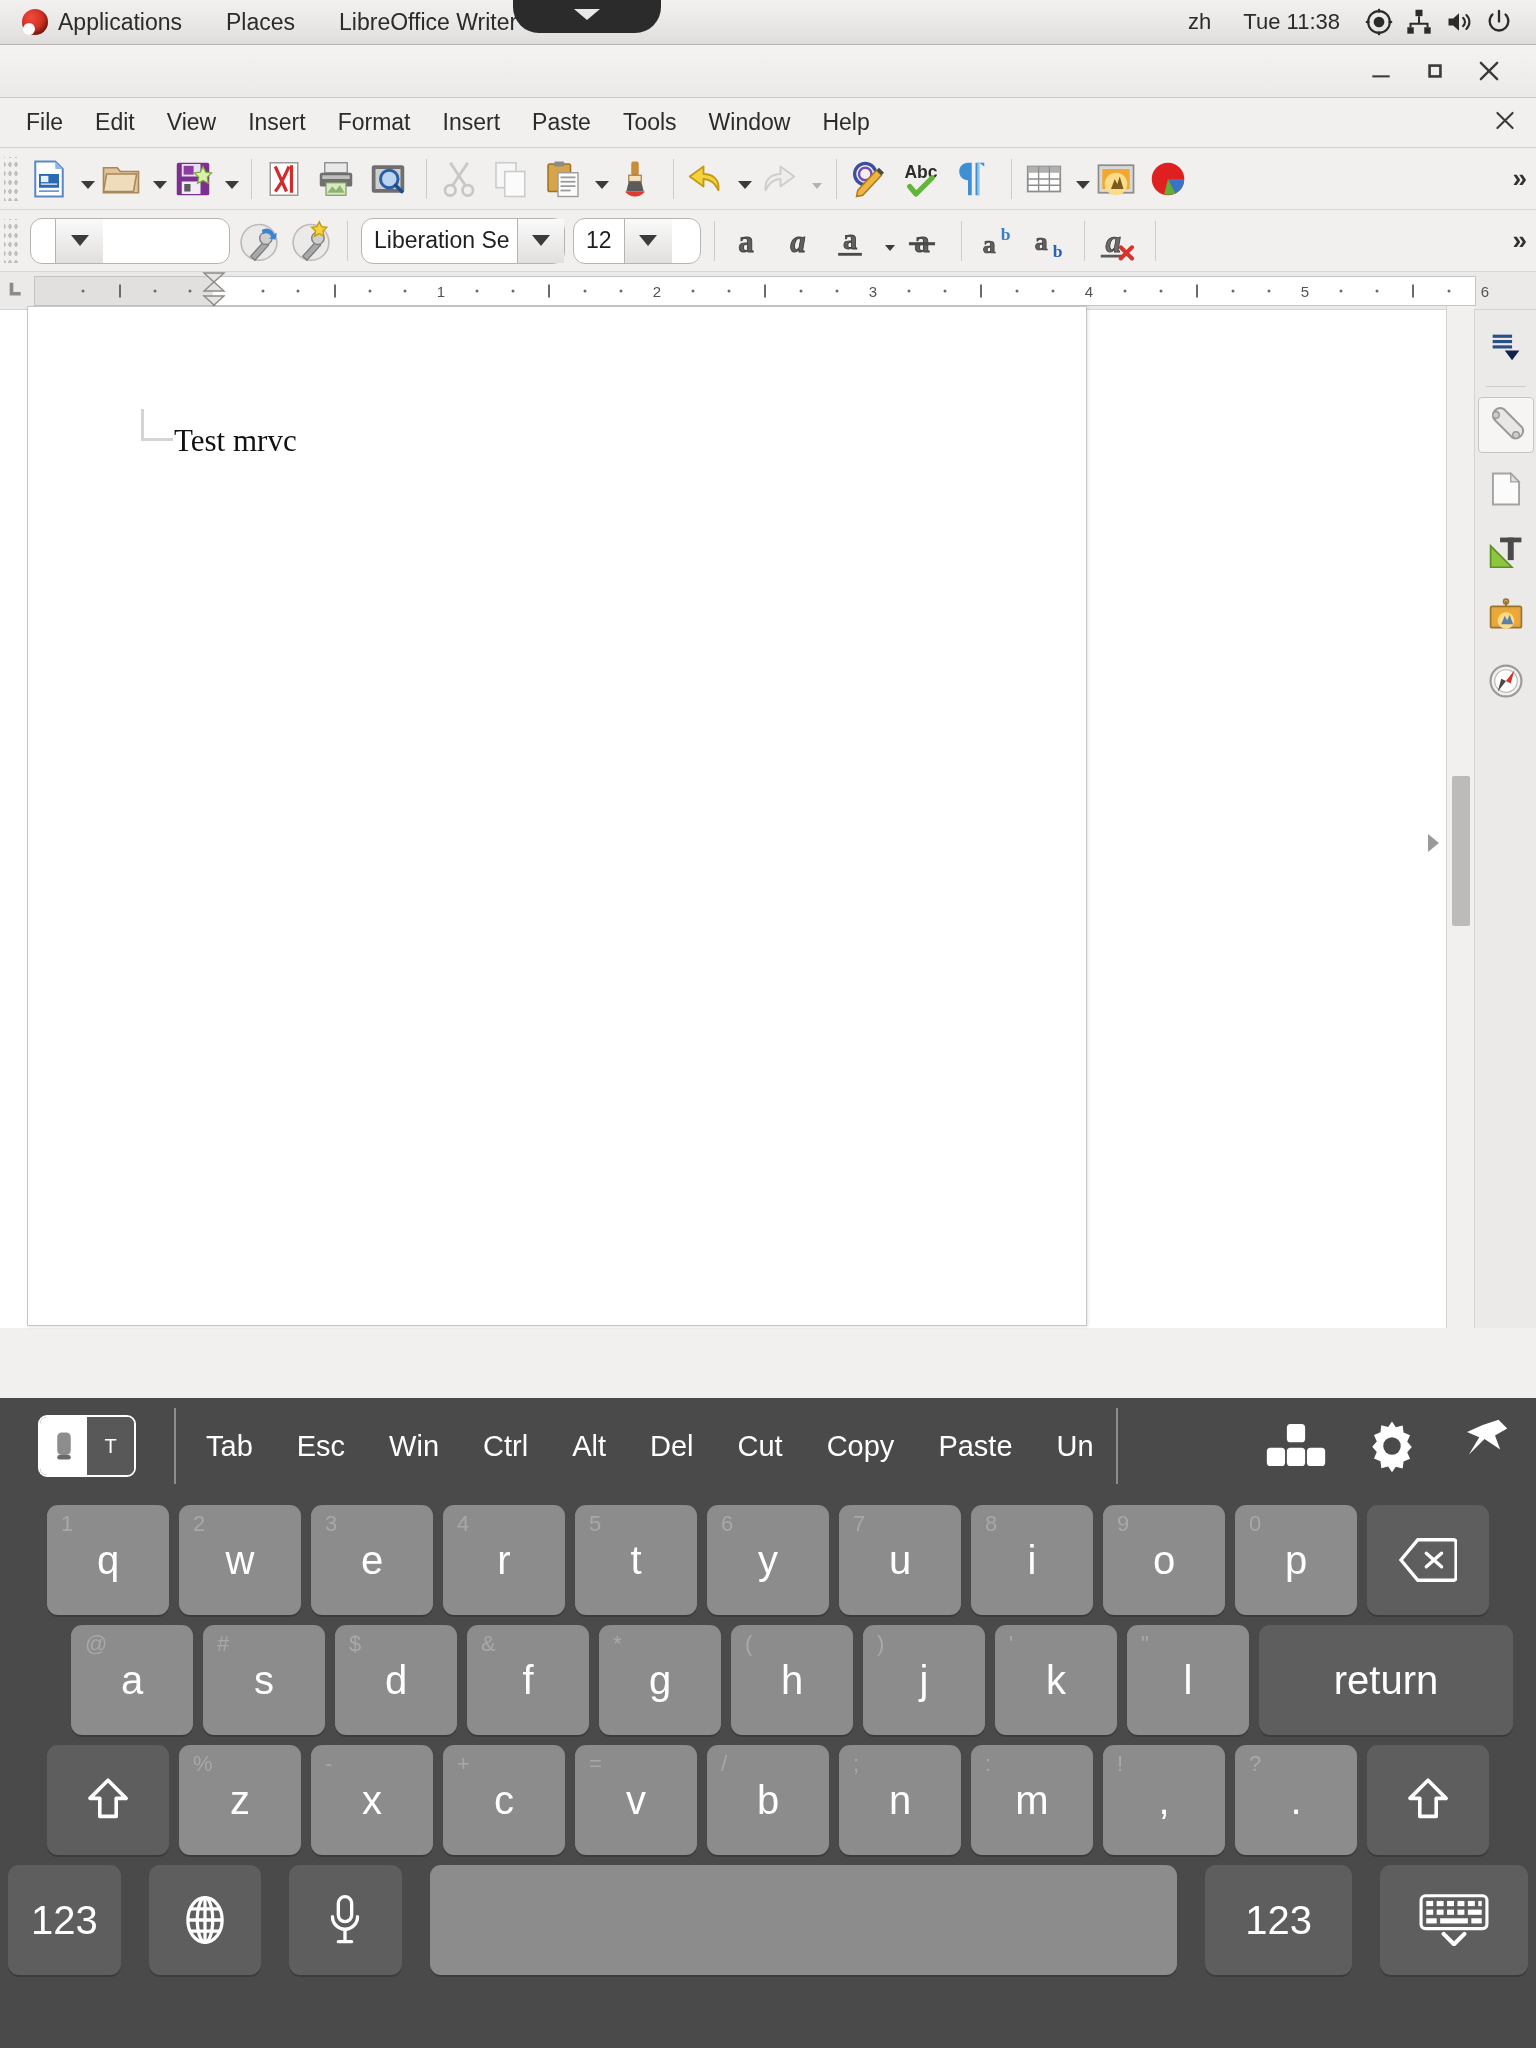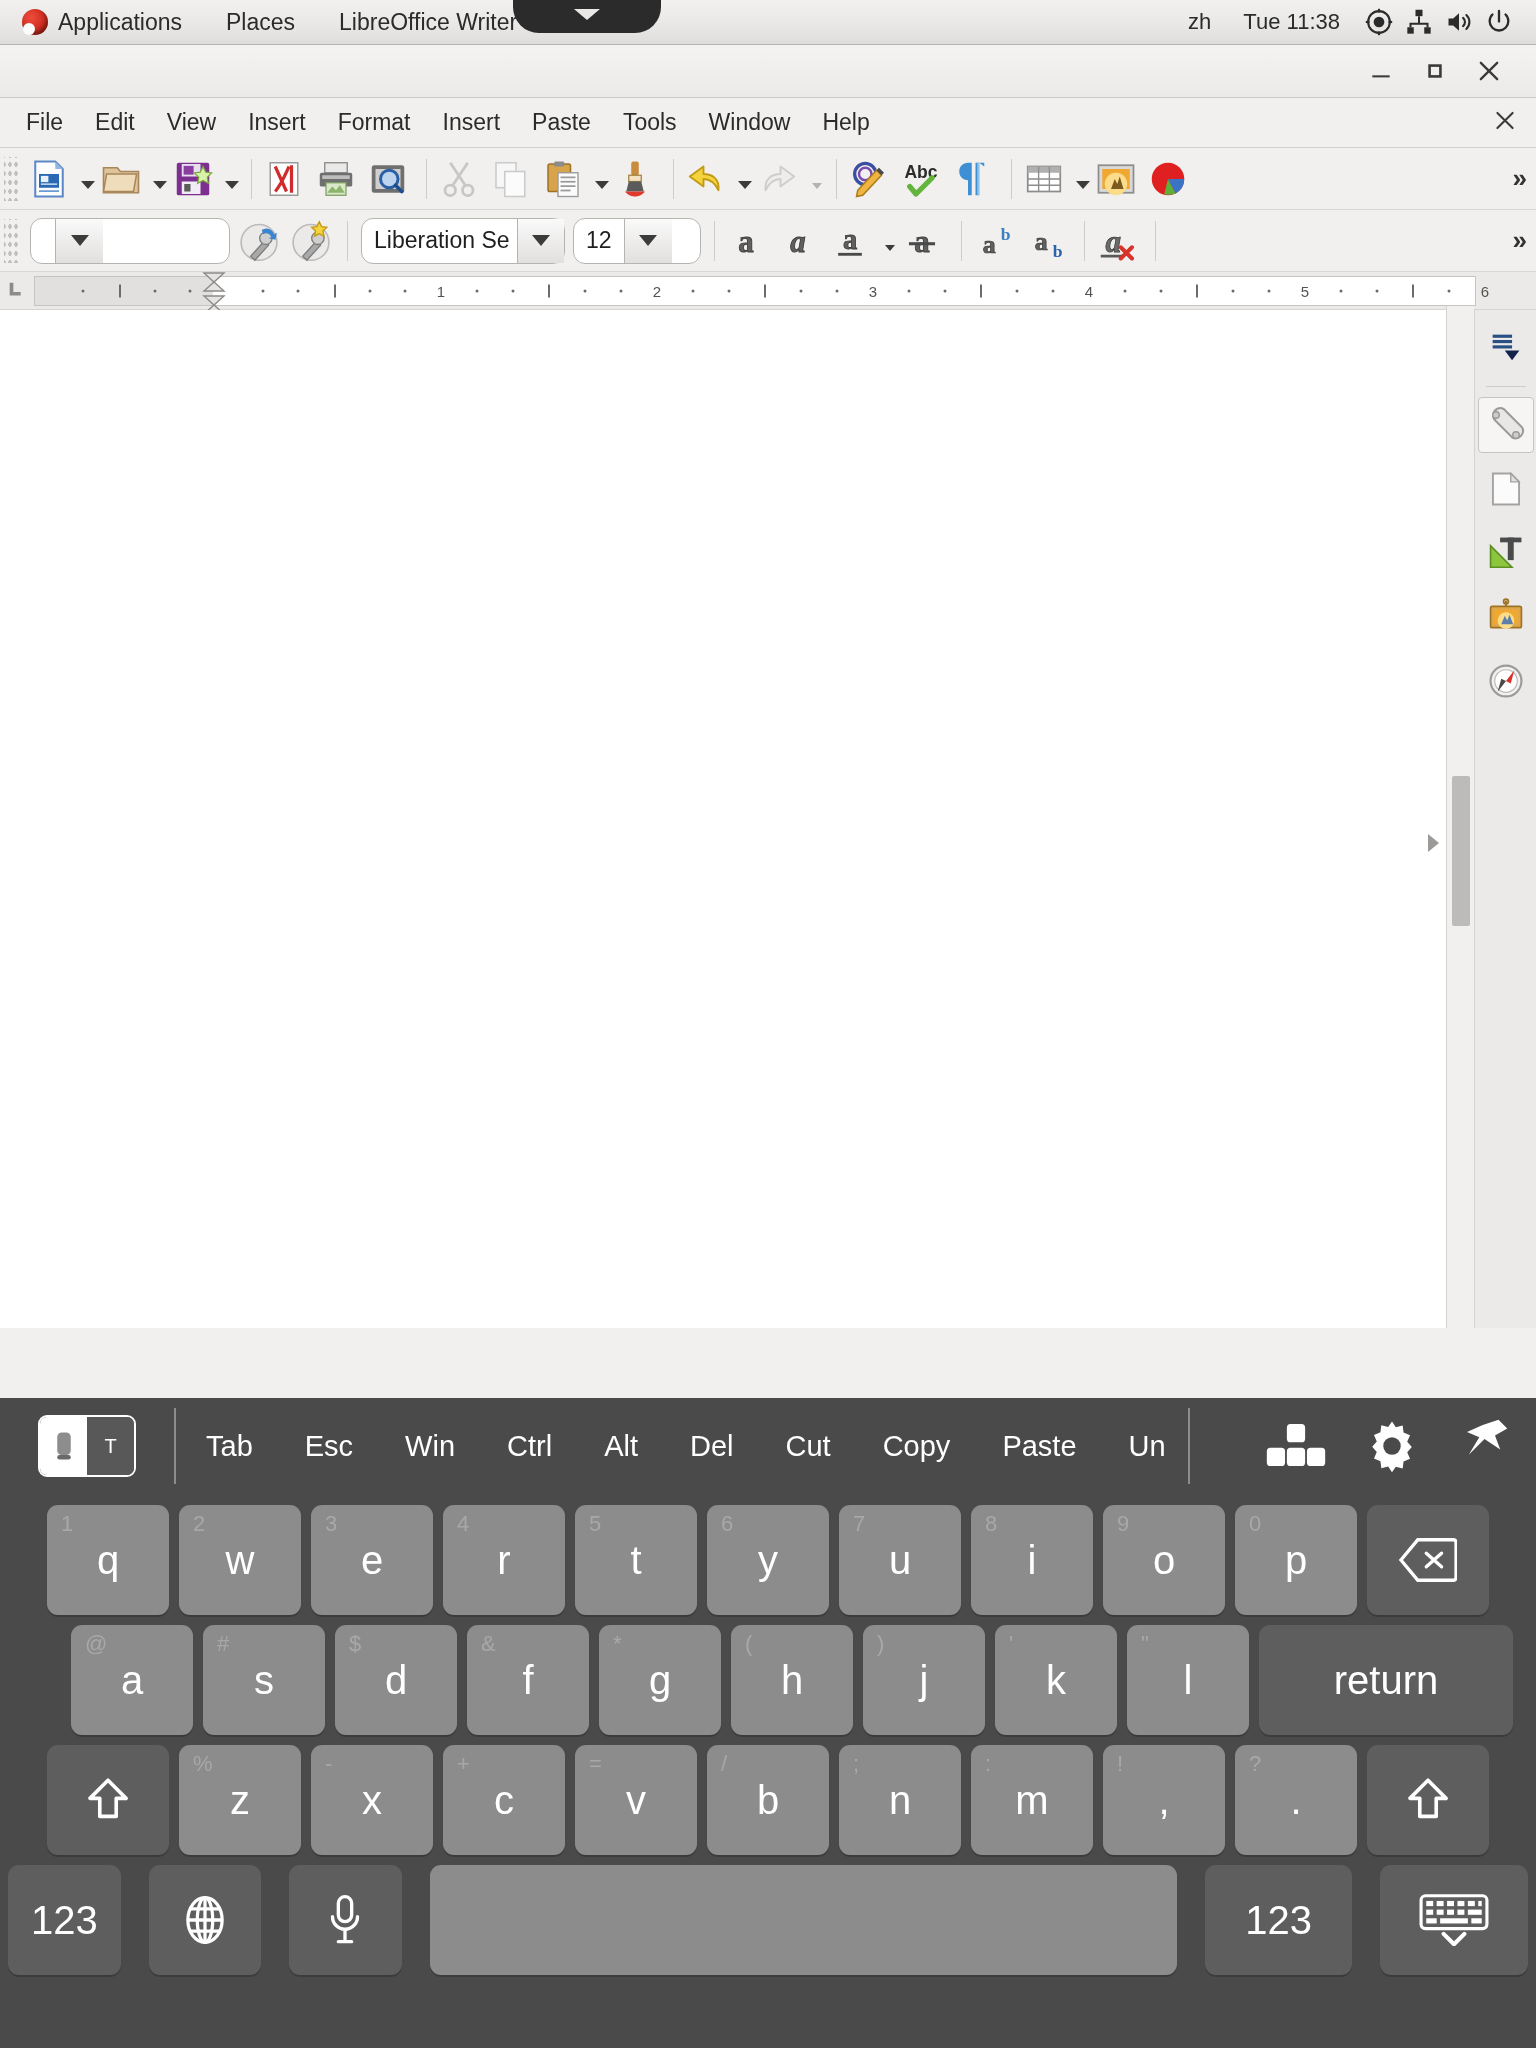--- a/index.html
+++ b/index.html
@@ -194,21 +194,21 @@
     height:97px;display:flex;align-items:center;position:relative;
     border-bottom:1px solid #4a4a4a;
   }
   #kb-toggle{
     margin-left:38px;width:98px;height:62px;border-radius:9px;overflow:hidden;
     display:flex;border:2px solid #ffffff;
   }
   #kb-toggle .half-a{flex:1;background:#ffffff;display:flex;align-items:center;justify-content:center;}
   #kb-toggle .half-b{flex:1;background:#585858;display:flex;align-items:center;justify-content:center;color:#fff;font-size:20px;}
   .kb-sep{width:2px;height:76px;background:#8d8d8d;margin-left:38px;}
-  #kb-specials{display:flex;align-items:flex-start;gap:8px;margin-left:8px;overflow:hidden;}
+  #kb-specials{display:flex;align-items:flex-start;gap:0;margin-left:8px;overflow:hidden;}
   .kb-special{
     padding:0 22px;color:#fff;font-size:29px;white-space:nowrap;
   }
   #kb-right{margin-left:auto;display:flex;align-items:center;height:100%;}
   .kb-ricon{width:96px;height:100%;display:flex;align-items:center;justify-content:center;}
 
   .kb-row{display:flex;align-items:flex-start;justify-content:center;gap:10px;padding:0 8px;margin-top:10px;}
   .key{
     position:relative;background:#8c8c8c;border-radius:11px;
     display:flex;align-items:center;justify-content:center;
@@ -652,20 +652,24 @@
         <path d="M4 3h20l-10 9z" fill="#e6e4e2" stroke="#8d8b89" stroke-width="1.4"></path>
         <path d="M14 12l10 9H4z" fill="#e6e4e2" stroke="#8d8b89" stroke-width="1.4"></path>
         <path d="M4 26h20l-10 9z" fill="#e6e4e2" stroke="#8d8b89" stroke-width="1.4"></path>
         <path d="M14 35l10 9H4z" fill="#e6e4e2" stroke="#8d8b89" stroke-width="1.4"></path>
       </svg>
     </div>
   </div>
 
   <div id="doc-area">
     <div id="doc-scroll-zone">
+      <div id="page">
+        <div id="text-boundary"></div>
+        <div id="doc-text">Test mrvc</div>
+      </div>
       <div id="vscroll">
         <div id="vscroll-thumb"></div>
       </div>
       <div id="hscroll-arrow"></div>
     </div>
 
     <div id="sidebar-bar">
       <div class="sb-item">
         <svg width="34" height="34" viewBox="0 0 28 28">
           <g fill="#2a4f82">

